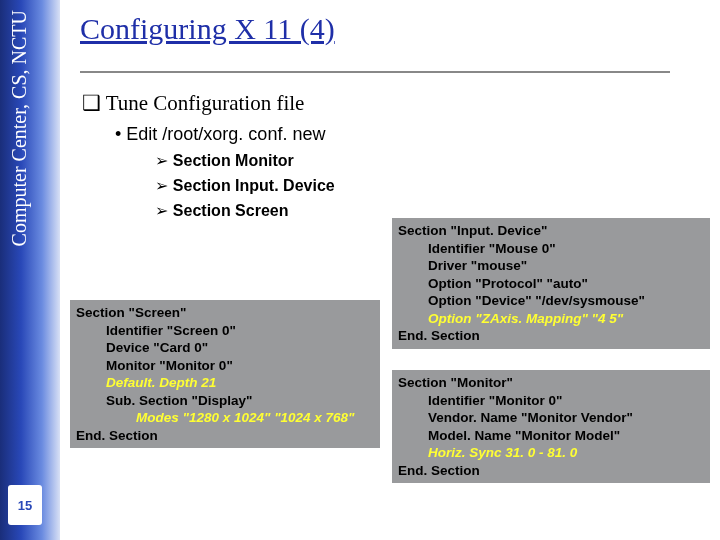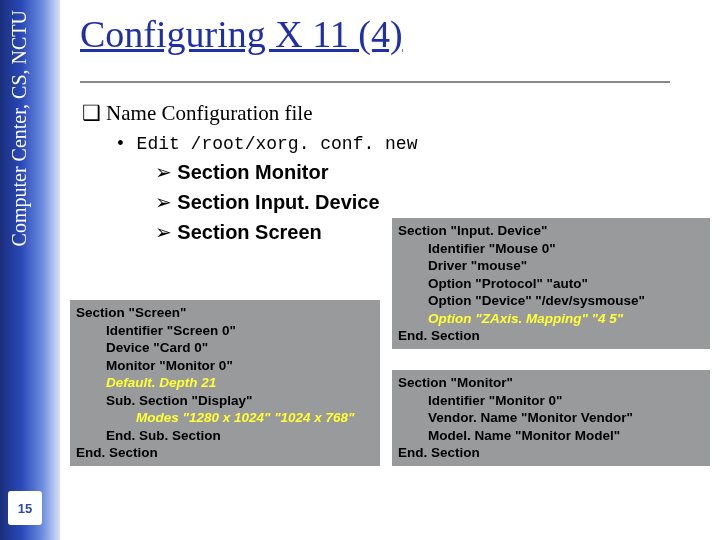--- a/index.html
+++ b/index.html
@@ -30,42 +30,42 @@
     color: #fff;
     font-family: "Times New Roman", serif;
     letter-spacing: 0px;
     white-space: nowrap;
   }
   .page-num {
     position: absolute;
     left: 8px;
     bottom: 15px;
     width: 34px;
-    height: 34px;
+    height: 40px;
     background: #fff;
     border-radius: 3px;
     display: flex;
     align-items: center;
     justify-content: center;
     font-size: 13px;
     color: #2948b8;
     font-weight: bold;
     font-family: Arial, sans-serif;
   }
   .content {
     position: absolute;
     left: 70px;
     top: 0;
     right: 0;
     bottom: 0;
   }
   .title {
     margin-top: 12px;
     margin-left: 10px;
-    font-size: 38px;
+    font-size: 30px;
     color: #1f2fa8;
     text-decoration: underline;
     font-family: "Times New Roman", serif;
   }
   .title-rule {
     margin: 25px 0 0 10px;
     width: 590px;
     height: 2px;
     background: #888;
   }
@@ -75,28 +75,28 @@
     color: #000;
     font-family: "Times New Roman", serif;
   }
   .heading1::before {
     content: "❑ ";
   }
   .bullet {
     margin: 8px 0 0 45px;
     font-size: 18px;
     color: #000;
-    font-family: Liberation Mono, monospace;
+    font-family: Liberation Sans, sans-serif;
   }
   .bullet::before {
     content: "•  ";
   }
   .arrow {
     margin: 6px 0 0 85px;
-    font-size: 20px;
+    font-size: 16px;
     color: #000;
     font-family: Arial, sans-serif;
     font-weight: bold;
   }
   .arrow::before {
     content: "➢ ";
     font-weight: normal;
   }
   .codebox {
     position: absolute;
@@ -119,48 +119,48 @@
 
 <div class="sidebar">
   <div class="sidebar-text">Computer Center, CS, NCTU</div>
   <div class="page-num">15</div>
 </div>
 
 <div class="content">
   <div class="title">Configuring X 11 (4)</div>
   <div class="title-rule"></div>
 
-  <div class="heading1">Name Configuration file</div>
+  <div class="heading1">Tune Configuration file</div>
   <div class="bullet">Edit /root/xorg. conf. new</div>
   <div class="arrow">Section Monitor</div>
   <div class="arrow">Section Input. Device</div>
   <div class="arrow">Section Screen</div>
 
   <div id="box-screen" class="codebox">
     <span>Section "Screen"</span><br>
     <span class="indent1">Identifier "Screen 0"</span>
     <span class="indent1">Device "Card 0"</span>
     <span class="indent1">Monitor "Monitor 0"</span>
     <span class="indent1 yellow">Default. Depth 21</span>
     <span class="indent1">Sub. Section "Display"</span>
     <span class="indent2 yellow">Modes "1280 x 1024" "1024 x 768"</span>
-    <span class="indent1">End. Sub. Section</span>
     <span>End. Section</span>
   </div>
 
   <div id="box-input" class="codebox">
     <span>Section "Input. Device"</span><br>
     <span class="indent1">Identifier "Mouse 0"</span>
     <span class="indent1">Driver "mouse"</span>
     <span class="indent1">Option "Protocol" "auto"</span>
     <span class="indent1">Option "Device" "/dev/sysmouse"</span>
     <span class="indent1 yellow">Option "ZAxis. Mapping" "4 5"</span>
     <span>End. Section</span>
   </div>
 
   <div id="box-monitor" class="codebox">
     <span>Section "Monitor"</span><br>
     <span class="indent1">Identifier "Monitor 0"</span>
     <span class="indent1">Vendor. Name "Monitor Vendor"</span>
     <span class="indent1">Model. Name "Monitor Model"</span>
+    <span class="indent1 yellow">Horiz. Sync 31. 0 - 81. 0</span>
     <span>End. Section</span>
   </div>
 </div>
 
 </body></html>

